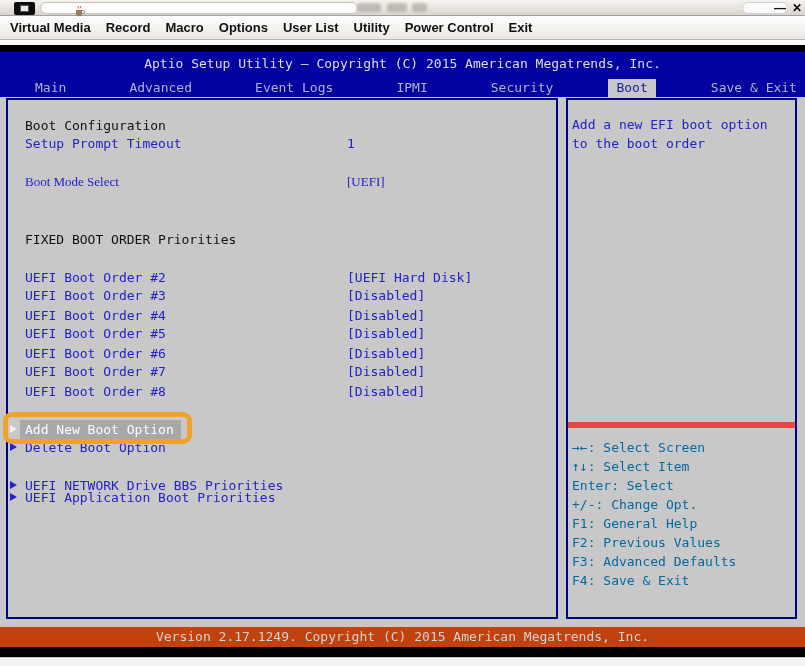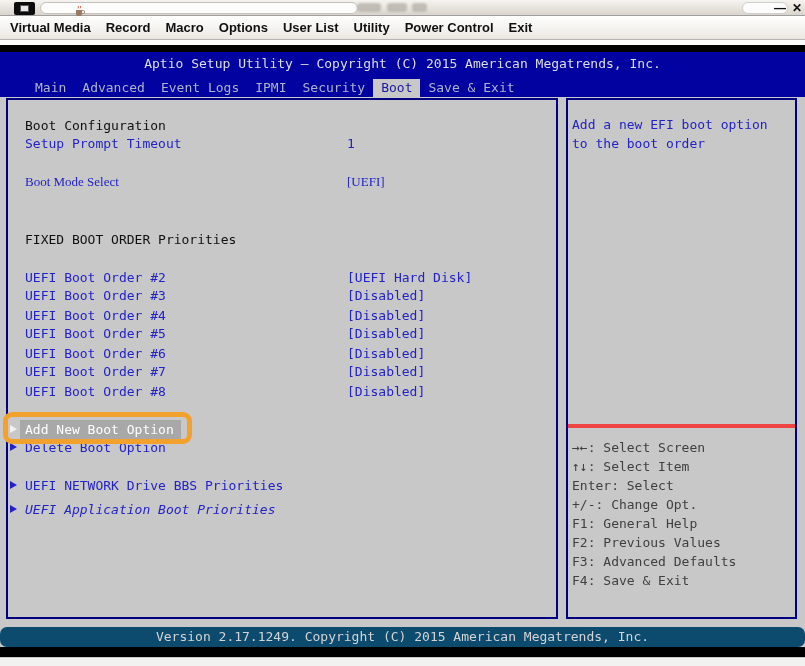--- a/index.html
+++ b/index.html
@@ -30,49 +30,49 @@
     border-bottom:1px solid #b5b5b5;
     display:flex; align-items:center; gap:15px; padding-left:10px;
     font-family:"Liberation Sans", sans-serif; font-weight:bold; font-size:13px; color:#101010;
   }
   .menubar span { white-space:nowrap; }
   .strip-white { position:absolute; top:40px; left:0; width:805px; height:5px; background:#fbfbfb; }
   .strip-black-top { position:absolute; top:45px; left:0; width:805px; height:7px; background:#000; }
   
   .bios-header { position:absolute; top:52px; left:0; width:805px; height:45px; background:#0202a0; font-size:13px; }
   .bios-title { text-align:center; padding-top:4px; color:#dedede; white-space:nowrap; }
-  .tabs { position:absolute; bottom:0; left:0; width:805px; height:18px; display:flex; padding-left:27px; }
+  .tabs { position:absolute; bottom:0; left:0; width:805px; height:18px; display:flex; padding-left:27px;justify-content:space-between; }
   .tab { padding:0 8px; line-height:18px; color:#b0b4c8; white-space:nowrap; }
   .tab.selected { background:#c8c8c8; color:#1a1a9c; }
   
   .left-panel  { position:absolute; left:6px;  top:98px; width:552px; height:521px; border:2px solid #000080; }
   .right-panel { position:absolute; left:566px; top:98px; width:231px; height:521px; border:2px solid #000080; }
   .help-desc {
     position:absolute; left:0; top:0; width:227px; height:328px;
-    border-bottom:4px solid #ef4444;
+    border-bottom:6px solid #ef4444;
     padding:15px 4px 0 4px; color:#2222c8; font-size:13px; line-height:19px; white-space:pre-line;
   }
   .key-legend { position:absolute; left:0; top:330px; width:227px; padding:8px 0 0 4px; }
-  .key-row { height:19px; line-height:19px; font-size:13px; color:#404040; white-space:nowrap; }
+  .key-row { height:19px; line-height:19px; font-size:13px; color:#0369a1; white-space:nowrap; }
   
   .row { position:absolute; left:8px; width:548px; height:19px; line-height:19px; font-size:13px; white-space:nowrap; }
   .row .lbl { position:absolute; left:17px; }
   .row .val { position:absolute; left:339px; }
   .row.black { color:#101010; }
   .row.blue  { color:#2222c8; }
   .tri { position:absolute; left:2px; top:5px; width:0; height:0;
          border-top:4.5px solid transparent; border-bottom:4.5px solid transparent; border-left:7px solid #2222c8; }
   .tri.white { border-left-color:#f2f2f2; }
   .sel-label { position:absolute; left:12px; background:#a8a8a8; color:#ffffff; padding:0 7px 0 5px; }
   
   .annotation { position:absolute; left:3px; top:412px; width:189px; height:32px;
                 border:5px solid #f2a12d; border-radius:9px; z-index:10; }
   
-  .version-bar { position:absolute; top:627px; left:0; width:805px; height:20px; background:#0c4a6e;
-                 color:#d4d4d4; font-size:13px; line-height:20px; text-align:center; white-space:nowrap;border-radius:7px; }
+  .version-bar { position:absolute; top:627px; left:0; width:805px; height:20px; background:#c2410c;
+                 color:#d4d4d4; font-size:13px; line-height:20px; text-align:center; white-space:nowrap; }
   .strip-black-bottom { position:absolute; top:647px; left:0; width:805px; height:10px; background:#000; }
   .strip-light-bottom { position:absolute; top:657px; left:0; width:805px; height:9px; background:#f2f2f0; border-top:1px solid #c9c9c9; }
 </style>
 </head>
 <body>
 
 <div class="screen">
 
   <div class="titlebar">
     <div class="app-icon">
@@ -175,21 +175,21 @@
     <span class="sel-label">Add New Boot Option</span>
   </div>
   <div class="row blue" style="top:438px;">
     <span class="tri"></span>
     <span class="lbl">Delete Boot Option</span>
   </div>
   <div class="row blue" style="top:476px;">
     <span class="tri"></span>
     <span class="lbl">UEFI NETWORK Drive BBS Priorities</span>
   </div>
-  <div class="row blue" style="top:500px;font-style:italic;">
+  <div class="row blue" style="top:488px;">
     <span class="tri"></span>
     <span class="lbl">UEFI Application Boot Priorities</span>
   </div>
 
   <div class="annotation"></div>
 
   <div class="right-panel">
     <div class="help-desc">Add a new EFI boot option
 to the boot order</div>
     <div class="key-legend">

